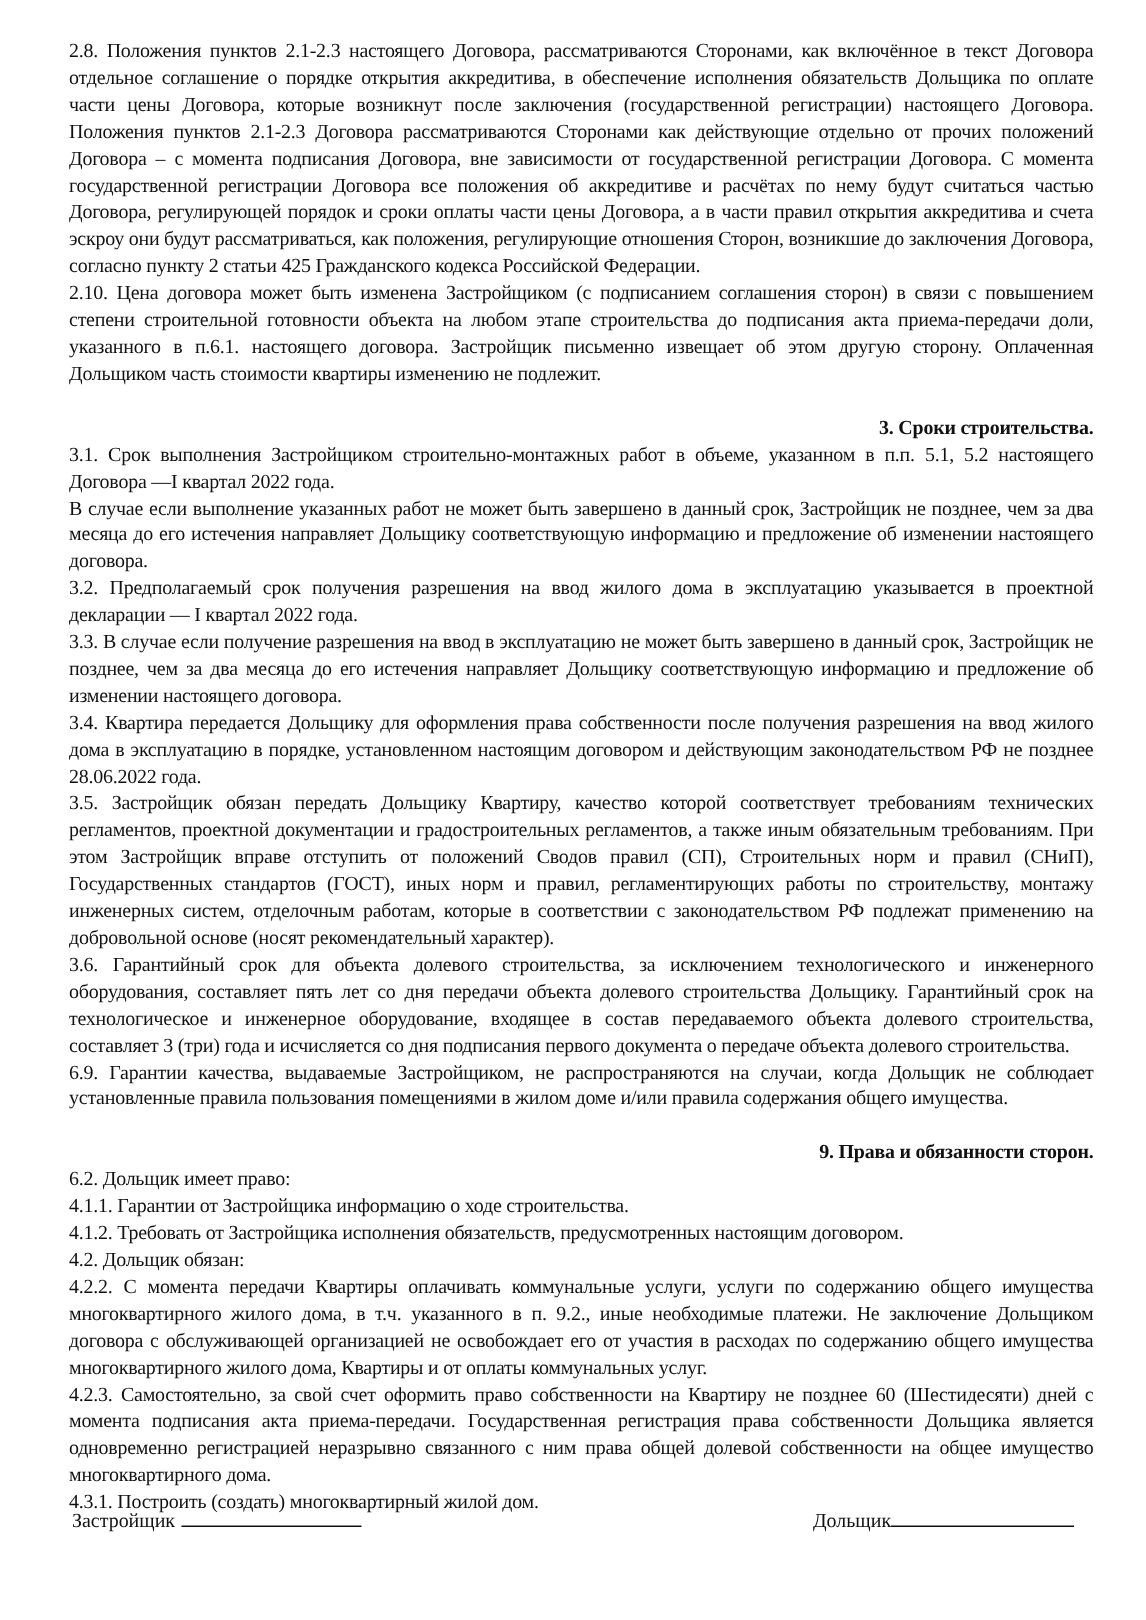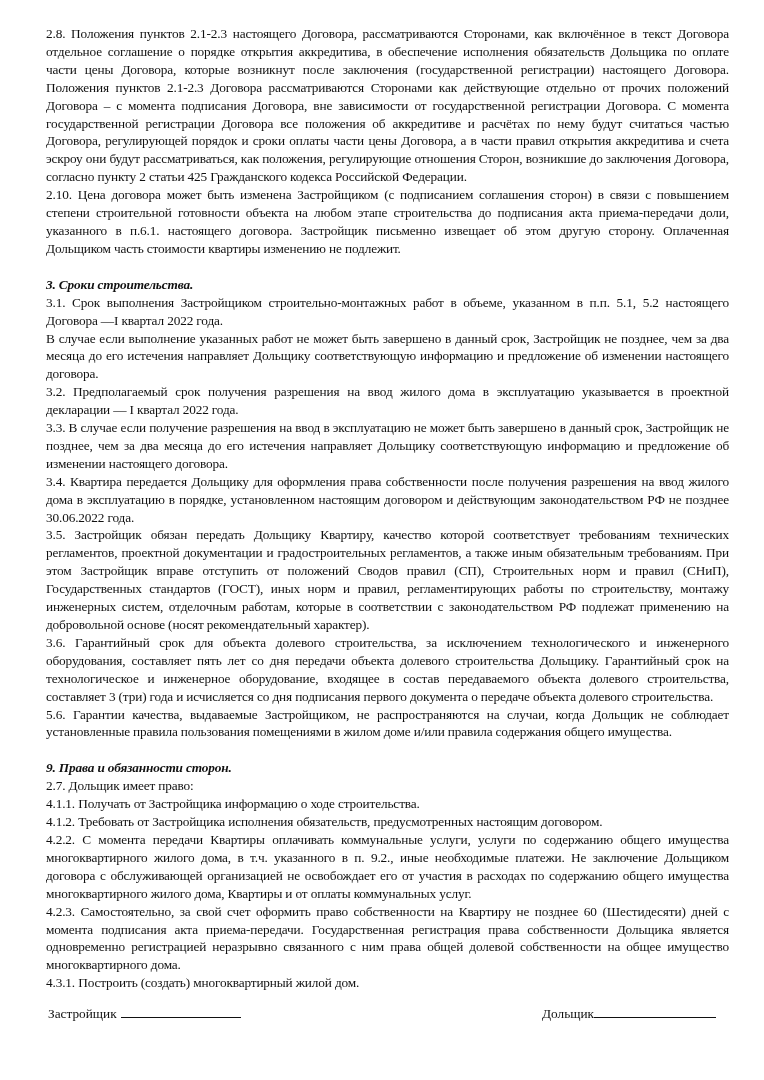--- a/index.html
+++ b/index.html
@@ -3,21 +3,21 @@
 <meta charset="utf-8">
 <style>
   html, body { margin: 0; padding: 0; background: #ffffff; }
   body { width: 764px; height: 1080px; overflow: hidden; position: relative; }
   .page {
     position: absolute; left: 46px; top: 25px; width: 683px;
     font-family: "Liberation Serif", serif; font-size: 13.3px; line-height: 17.9px;
     color: #111111; letter-spacing: -0.15px;
   }
   .p { margin: 0; text-align: justify; }
-  .heading { margin: 0; text-align: left; font-weight: bold; font-style: italic; }
+  .heading { margin: 0; text-align: right; font-weight: bold; }
   .gap { height: 18px; }
   .sig {
     position: absolute; left: 46px; top: 1004px; width: 683px;
     font-family: "Liberation Serif", serif; font-size: 13.3px; color: #111111;
   }
   .sig-left { position: absolute; left: 2px; top: 0; }
   .sig-right { position: absolute; left: 484px; top: 0; margin-left: 12px; }
   .sig-line { display: inline-block; border-bottom: 1px solid #111; vertical-align: baseline; height: 13px; }
   .sig-left .sig-line { width: 120px; margin-left: 4px; }
   .sig-right .sig-line { width: 122px; }
@@ -28,30 +28,31 @@
 <div class="page">
   <p class="p">2.8. Положения пунктов 2.1-2.3 настоящего Договора, рассматриваются Сторонами, как включённое в текст Договора отдельное соглашение о порядке открытия аккредитива, в обеспечение исполнения обязательств Дольщика по оплате части цены Договора, которые возникнут после заключения (государственной регистрации) настоящего Договора. Положения пунктов 2.1-2.3 Договора рассматриваются Сторонами как действующие отдельно от прочих положений Договора – с момента подписания Договора, вне зависимости от государственной регистрации Договора. С момента государственной регистрации Договора все положения об аккредитиве и расчётах по нему будут считаться частью Договора, регулирующей порядок и сроки оплаты части цены Договора, а в части правил открытия аккредитива и счета эскроу они будут рассматриваться, как положения, регулирующие отношения Сторон, возникшие до заключения Договора, согласно пункту 2 статьи 425 Гражданского кодекса Российской Федерации.</p>
   <p class="p">2.10. Цена договора может быть изменена Застройщиком (с подписанием соглашения сторон) в связи с повышением степени строительной готовности объекта на любом этапе строительства до подписания акта приема-передачи доли, указанного в п.6.1. настоящего договора. Застройщик письменно извещает об этом другую сторону. Оплаченная Дольщиком часть стоимости квартиры изменению не подлежит.</p>
 
   <div class="gap"></div>
   <p class="heading">3. Сроки строительства.</p>
   <p class="p">3.1. Срок выполнения Застройщиком строительно-монтажных работ в объеме, указанном в п.п. 5.1, 5.2 настоящего Договора —I квартал 2022 года.</p>
   <p class="p">В случае если выполнение указанных работ не может быть завершено в данный срок, Застройщик не позднее, чем за два месяца до его истечения направляет Дольщику соответствующую информацию и предложение об изменении настоящего договора.</p>
   <p class="p">3.2. Предполагаемый срок получения разрешения на ввод жилого дома в эксплуатацию указывается в проектной декларации — I квартал 2022 года.</p>
   <p class="p">3.3. В случае если получение разрешения на ввод в эксплуатацию не может быть завершено в данный срок, Застройщик не позднее, чем за два месяца до его истечения направляет Дольщику соответствующую информацию и предложение об изменении настоящего договора.</p>
-  <p class="p">3.4.  Квартира передается Дольщику для оформления права собственности после получения разрешения на ввод жилого дома в эксплуатацию в порядке, установленном настоящим договором и действующим законодательством РФ  не позднее 30.06.2022 года.</p>
+  <p class="p">3.4.  Квартира передается Дольщику для оформления права собственности после получения разрешения на ввод жилого дома в эксплуатацию в порядке, установленном настоящим договором и действующим законодательством РФ  не позднее 28.06.2022 года.</p>
   <p class="p">3.5. Застройщик обязан передать Дольщику Квартиру, качество которой соответствует требованиям технических регламентов, проектной документации и градостроительных регламентов, а также иным обязательным требованиям. При этом Застройщик вправе отступить от положений Сводов правил (СП), Строительных норм и правил (СНиП), Государственных стандартов (ГОСТ), иных норм и правил, регламентирующих работы по строительству, монтажу инженерных систем, отделочным работам, которые в соответствии с законодательством РФ подлежат применению на добровольной основе (носят рекомендательный характер).</p>
   <p class="p">3.6. Гарантийный срок для объекта долевого строительства, за исключением технологического и инженерного оборудования, составляет пять лет со дня передачи объекта долевого строительства Дольщику. Гарантийный срок на технологическое и инженерное оборудование, входящее в состав передаваемого объекта долевого строительства, составляет 3 (три) года и исчисляется со дня подписания первого документа о передаче объекта долевого строительства.</p>
-  <p class="p">5.6. Гарантии качества, выдаваемые Застройщиком, не распространяются на случаи, когда Дольщик не соблюдает установленные правила пользования помещениями в жилом доме и/или правила содержания общего имущества.</p>
+  <p class="p">6.9. Гарантии качества, выдаваемые Застройщиком, не распространяются на случаи, когда Дольщик не соблюдает установленные правила пользования помещениями в жилом доме и/или правила содержания общего имущества.</p>
 
   <div class="gap"></div>
   <p class="heading">9. Права и обязанности сторон.</p>
-  <p class="p">2.7. Дольщик имеет право:</p>
-  <p class="p">4.1.1. Получать от Застройщика информацию о ходе строительства.</p>
+  <p class="p">6.2. Дольщик имеет право:</p>
+  <p class="p">4.1.1. Гарантии от Застройщика информацию о ходе строительства.</p>
   <p class="p">4.1.2. Требовать от Застройщика исполнения обязательств, предусмотренных настоящим договором.</p>
+  <p class="p">4.2. Дольщик обязан:</p>
   <p class="p">4.2.2. С момента передачи Квартиры оплачивать коммунальные услуги, услуги по содержанию общего имущества многоквартирного жилого дома, в т.ч. указанного в п. 9.2., иные необходимые платежи. Не заключение Дольщиком договора с обслуживающей организацией не освобождает его от участия в расходах по содержанию общего имущества многоквартирного жилого дома, Квартиры и от оплаты коммунальных услуг.</p>
   <p class="p">4.2.3. Самостоятельно, за свой счет оформить право собственности на Квартиру не позднее 60 (Шестидесяти) дней с момента подписания акта приема-передачи. Государственная регистрация права собственности Дольщика является одновременно регистрацией неразрывно связанного с ним права общей долевой собственности на общее имущество многоквартирного дома.</p>
   <p class="p">4.3.1. Построить (создать) многоквартирный жилой дом.</p>
 
 </div>
 
 <div class="sig">
   <div class="sig-left">
     <span>Застройщик</span><span class="sig-line"></span>
   </div>

